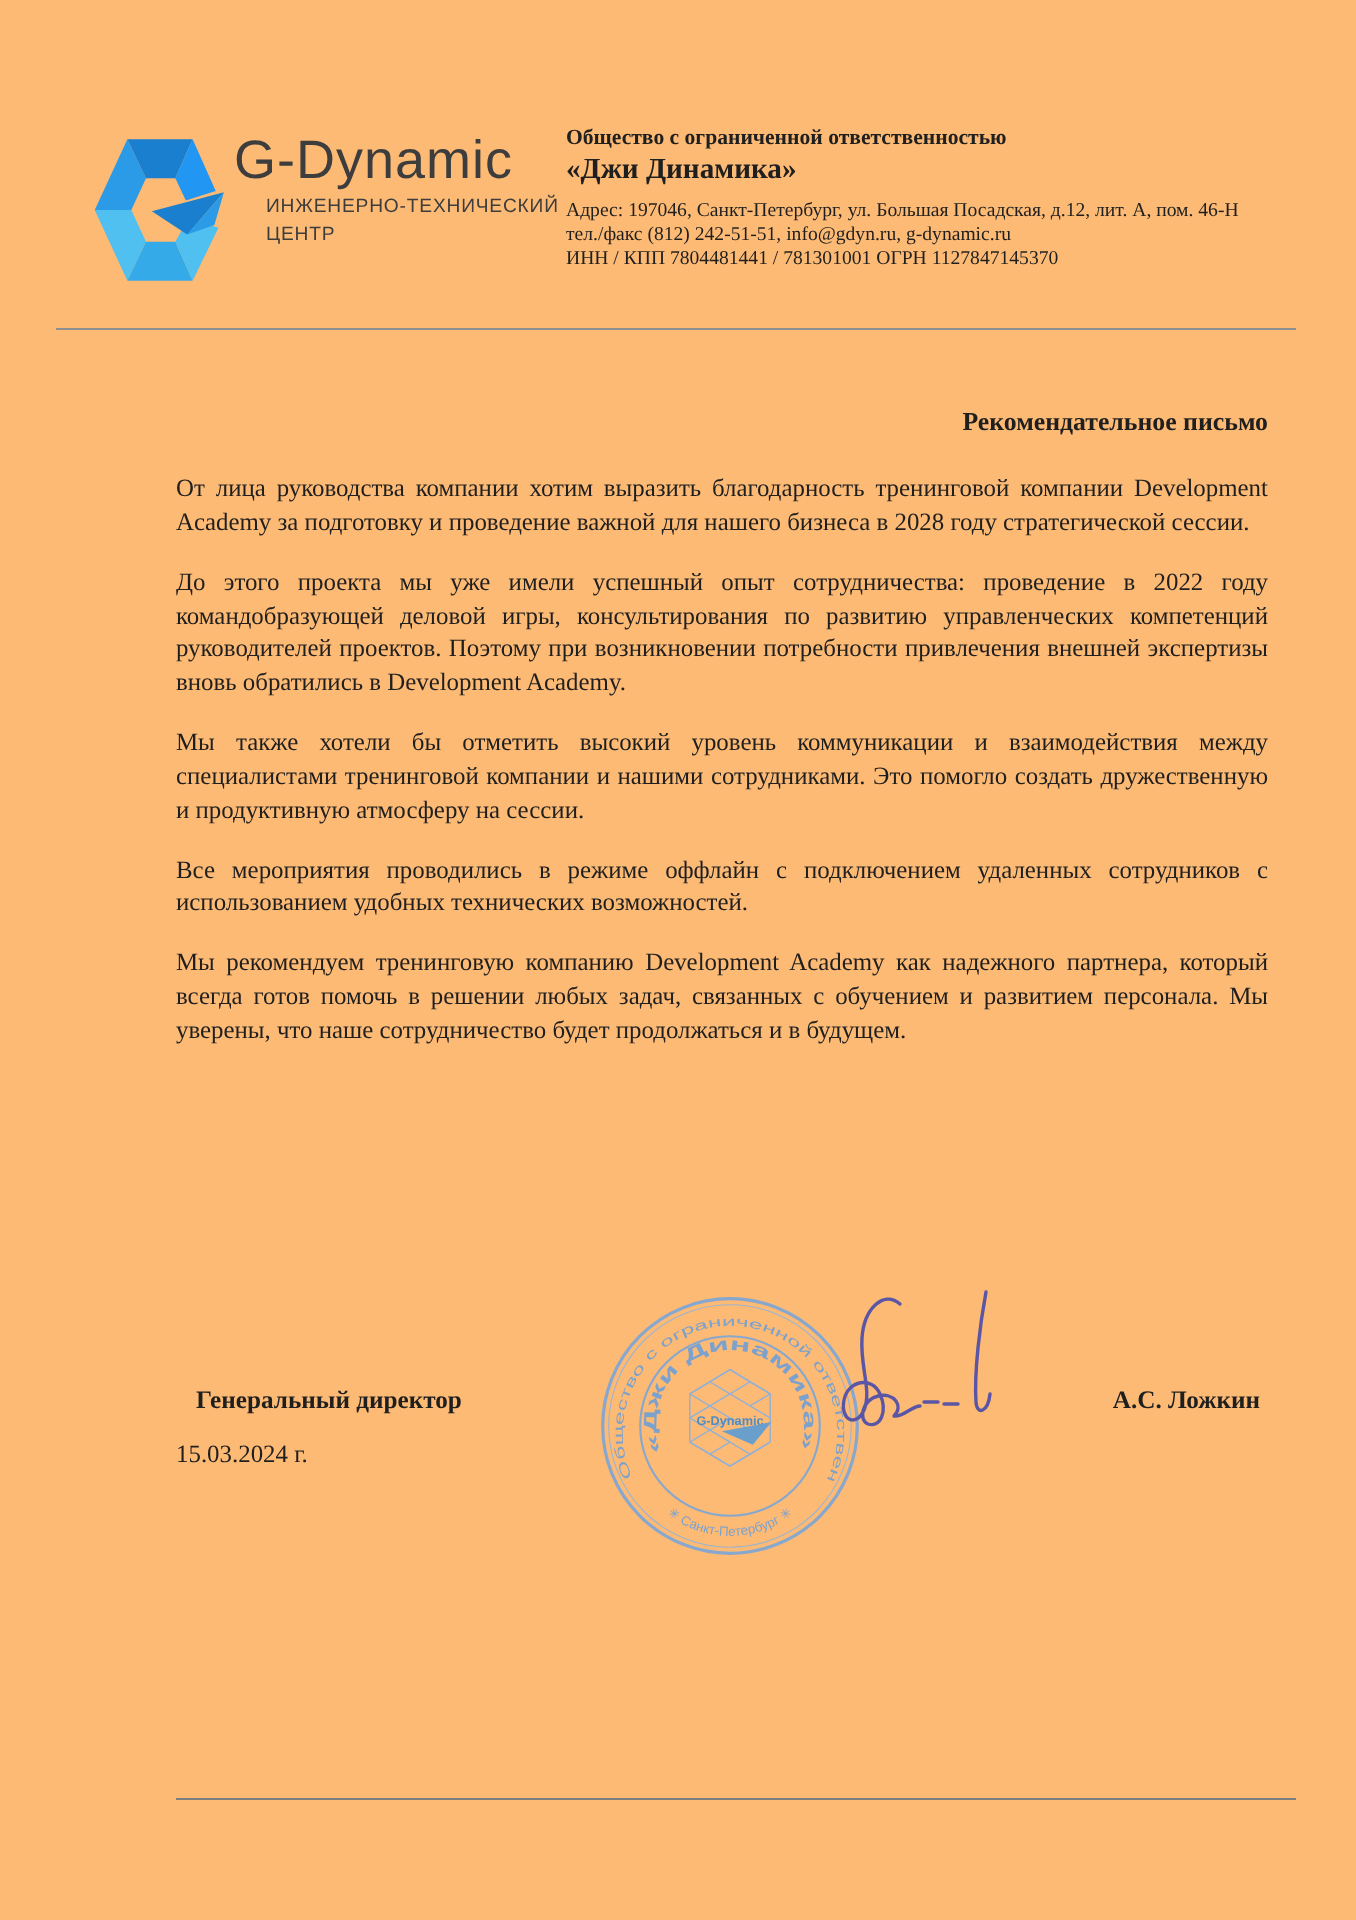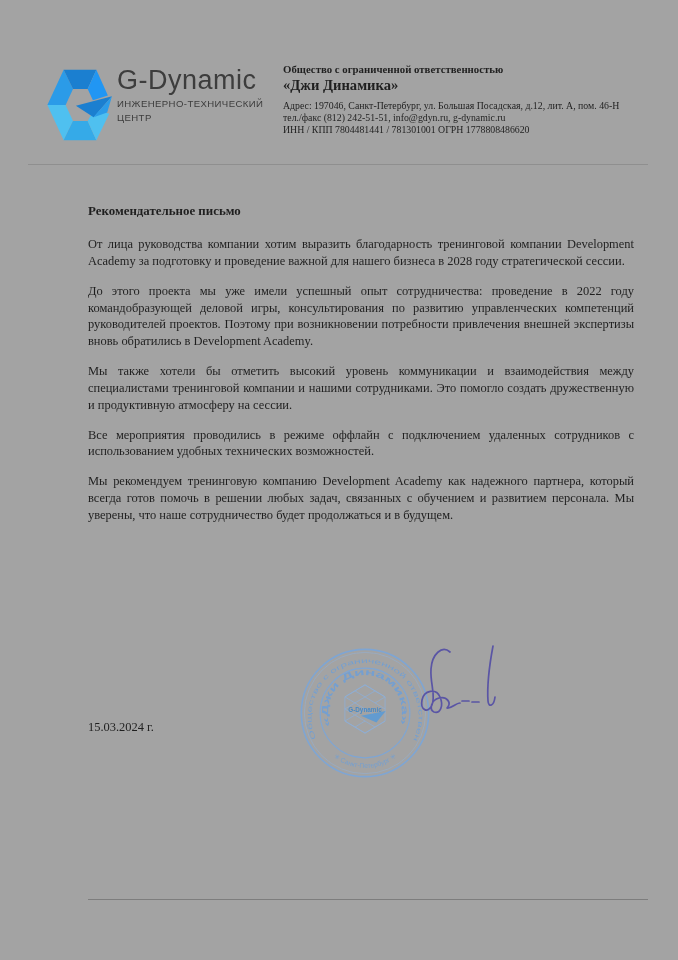--- a/index.html
+++ b/index.html
@@ -1,42 +1,42 @@
 <!DOCTYPE html>
 <html><head>
 <meta charset="utf-8">
 <style>
   * { margin:0; padding:0; box-sizing:border-box; }
   html,body { background:#ffffff; }
   .page {
     position:relative;
     width:678px; height:960px;
-    background:#a3a3a3;
+    background:#fdba74;
     font-family:"Liberation Serif", serif;
     color:#1f1f1f;
     overflow:hidden;
   }
 
   
   .logo-mark { position:absolute; left:46px; top:62px; width:68px; height:86px; }
   .logo-text { position:absolute; left:117px; top:64px; font-family:"Liberation Sans", sans-serif; color:#3d3d3d; }
   .brand { font-size:27px; font-weight:300; letter-spacing:0.5px; line-height:32px; }
-  .brand-sub { font-size:9.6px; font-weight:500; letter-spacing:0.4px; line-height:11.5px; margin-top:2px; }
+  .brand-sub { font-size:9.6px; font-weight:500; letter-spacing:0.4px; line-height:11.5px; margin-top:2px;margin-left:16px; }
 
   .company-block { position:absolute; left:283px; top:63px; width:340px; }
   .org-type { font-size:10.8px; font-weight:bold; line-height:13px; }
   .org-name { font-size:14.6px; font-weight:bold; line-height:19px; margin-bottom:5px; }
   .org-line { font-size:9.8px; line-height:12.2px; }
 
   .divider-top { position:absolute; left:28px; top:164px; width:620px; border-top:1px solid #8f8f8f; }
   .divider-bottom { position:absolute; left:88px; top:899px; width:560px; border-top:1.5px solid #7d7d7d; }
 
   
   .body-block { position:absolute; left:88px; top:204px; width:546px; }
-  .letter-title { text-align:left; font-weight:bold; font-size:12.9px; margin-bottom:17px; }
+  .letter-title { text-align:right; font-weight:bold; font-size:12.9px; margin-bottom:17px; }
   .body-block p { font-size:12.45px; line-height:16.85px; text-align:justify; margin-bottom:13px; }
 
   
   .sig-row { position:absolute; left:88px; top:693px; width:546px; display:flex; justify-content:space-between; font-weight:bold; font-size:12.6px; }
   .sig-position { padding-left:10px; }
   .sig-name { padding-right:4px; }
   .sig-date { position:absolute; left:88px; top:720px; font-size:12.45px; }
 
   .stamp { position:absolute; left:298px; top:646px; width:134px; height:134px; opacity:0.9; }
   .ink { position:absolute; left:398px; top:640px; width:115px; height:100px; }
@@ -62,21 +62,21 @@
     <div class="brand">G-Dynamic</div>
     <div class="brand-sub">ИНЖЕНЕРНО-ТЕХНИЧЕСКИЙ</div>
     <div class="brand-sub">ЦЕНТР</div>
   </div>
 
   <div class="company-block">
     <div class="org-type">Общество с ограниченной ответственностью</div>
     <div class="org-name">«Джи Динамика»</div>
     <div class="org-line">Адрес: 197046, Санкт-Петербург, ул. Большая Посадская, д.12, лит. А, пом. 46-Н</div>
     <div class="org-line">тел./факс (812) 242-51-51, info@gdyn.ru, g-dynamic.ru</div>
-    <div class="org-line">ИНН / КПП 7804481441 / 781301001 ОГРН 1778808486620</div>
+    <div class="org-line">ИНН / КПП 7804481441 / 781301001 ОГРН 1127847145370</div>
   </div>
 
   <div class="divider-top"></div>
 
   <div class="body-block">
     <div class="letter-title">Рекомендательное письмо</div>
     <p>От лица руководства компании хотим выразить благодарность тренинговой компании Development Academy за подготовку и проведение важной для нашего бизнеса в 2028 году стратегической сессии.</p>
     <p>До этого проекта мы уже имели успешный опыт сотрудничества: проведение в 2022 году командобразующей деловой игры, консультирования по развитию управленческих компетенций руководителей проектов. Поэтому при возникновении потребности привлечения внешней экспертизы вновь обратились в Development Academy.</p>
     <p>Мы также хотели бы отметить высокий уровень коммуникации и взаимодействия между специалистами тренинговой компании и нашими сотрудниками. Это помогло создать дружественную и продуктивную атмосферу на сессии.</p>
     <p>Все мероприятия проводились в режиме оффлайн с подключением удаленных сотрудников с использованием удобных технических возможностей.</p>
@@ -111,16 +111,20 @@
   </svg>
 
   <svg class="ink" viewBox="0 0 115 100" aria-hidden="true">
     <g fill="none" stroke="#5a55a5" stroke-width="1.7" stroke-linecap="round" stroke-linejoin="round">
       <path d="M 52,12 C 44,5 34,14 33,29 C 32,44 38,55 34,65 C 30,74 22,70 24,60 C 26,50 38,48 42,57 C 46,66 42,74 36,72 C 31,70 33,60 41,58 C 49,56 54,63 49,68 C 53,69 58,63 62,63"></path>
       <path d="M 64,61 L 71,61 M 74,62 L 81,62"></path>
       <path d="M 95,6 C 92,22 89,46 90,61 C 90.5,68 96,66 97,57"></path>
     </g>
   </svg>
 
+  <div class="sig-row">
+    <span class="sig-position">Генеральный директор</span>
+    <span class="sig-name">А.С. Ложкин</span>
+  </div>
   <div class="sig-date">15.03.2024 г.</div>
 
   <div class="divider-bottom"></div>
 </div>
 
 </body></html>

